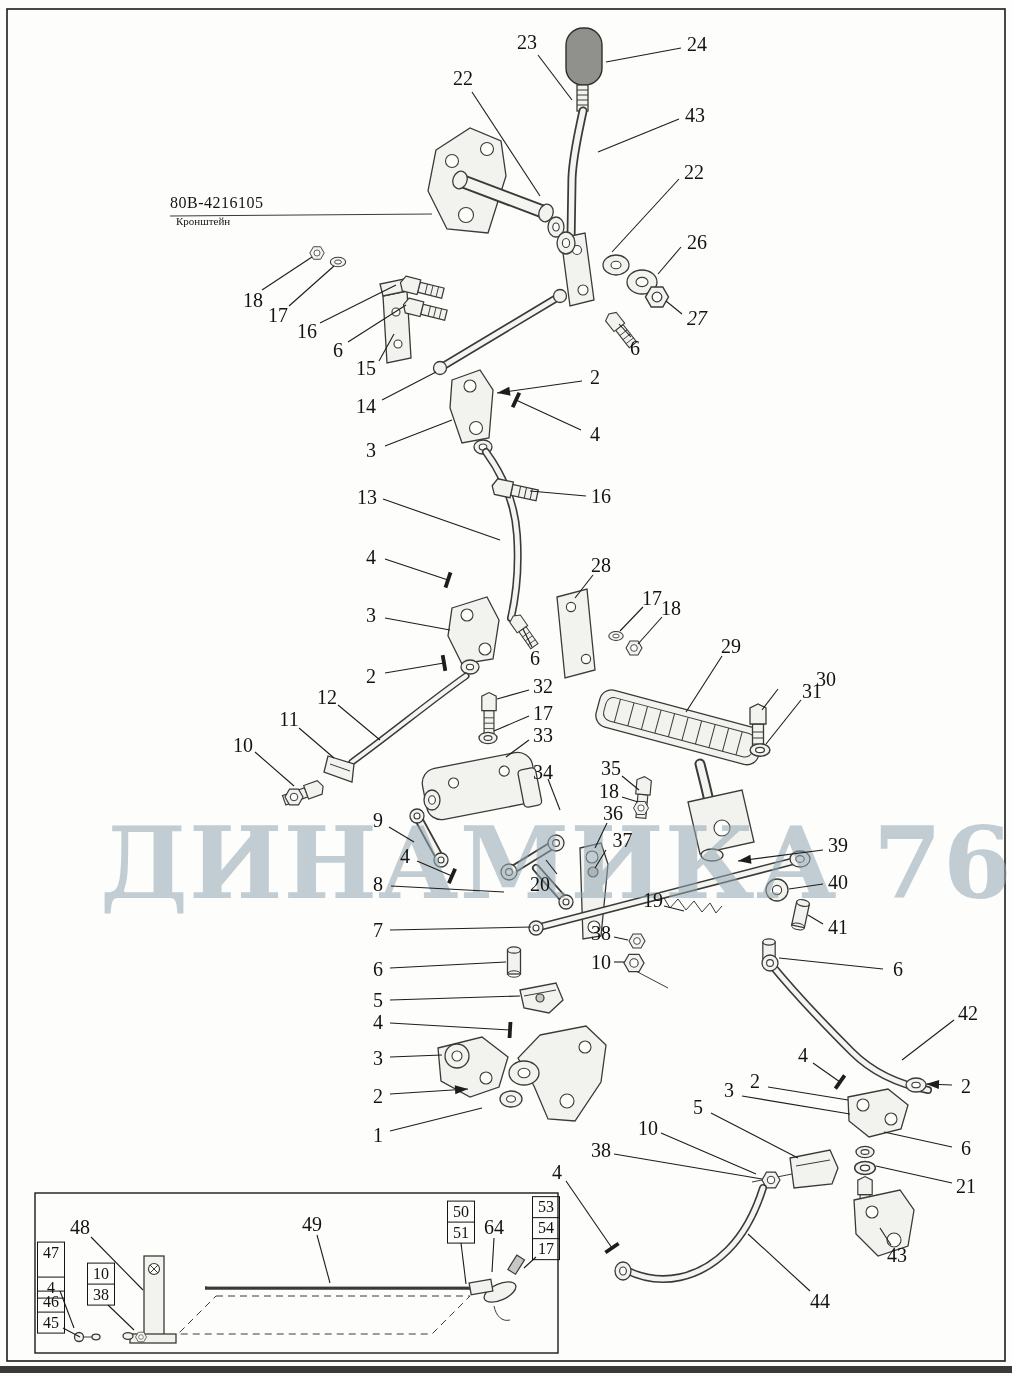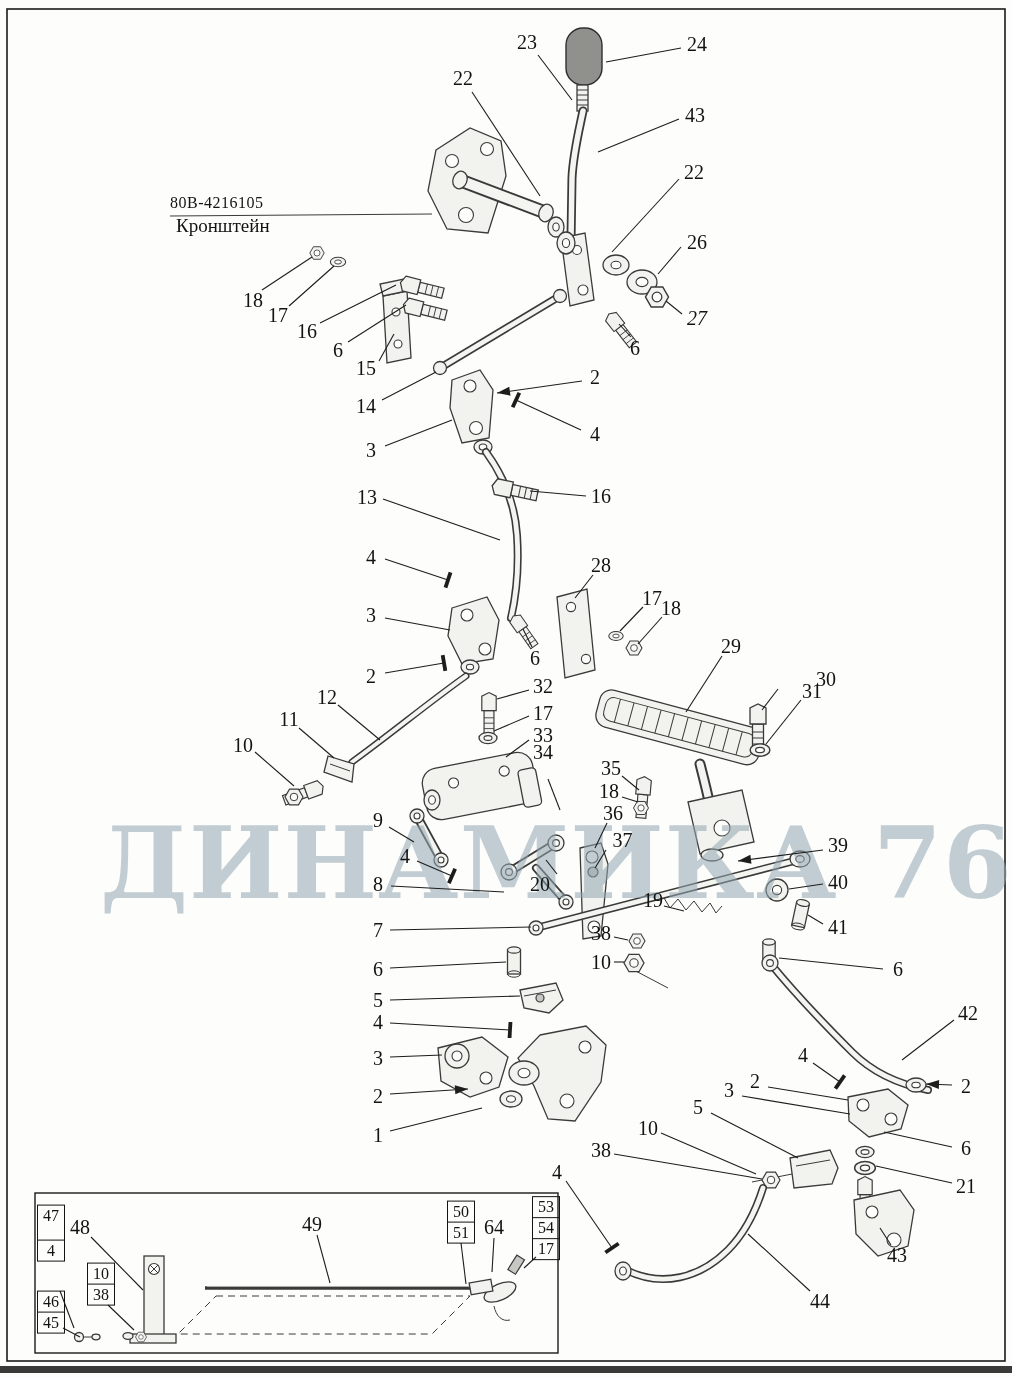--- a/index.html
+++ b/index.html
@@ -26,21 +26,21 @@
   }
   .callout-box {
     position: absolute; transform: translate(-50%, -50%);
     border: 1.3px solid #131313; display: flex; flex-direction: column;
     align-items: stretch; text-align: center; font-size: 16px; color: #131313;
   }
   .callout-box span { display: block; padding: 1px 5px; line-height: 1.12; }
   .callout-box span + span { border-top: 1.3px solid #131313; }
   .ref { position: absolute; left: 170px; top: 194px; z-index: 5; color: #131313; }
   .ref-num { font-size: 16px; letter-spacing: 0.5px; }
-  .ref-name { font-size: 19px; margin: 3px 0 0 6px; }
+  .ref-name { font-size: 11px; margin: 3px 0 0 6px; }
   
   .frame { fill: none; stroke: #1b1b1b; stroke-width: 1.6; }
   .part { fill: #f2f2ee; stroke: #3a3a38; stroke-width: 1.3; }
   .part-dark { fill: #c7c7c3; stroke: #3a3a38; stroke-width: 1.2; }
   .hole { fill: #fdfdfb; stroke: #3a3a38; stroke-width: 1.1; }
   .tube-o { fill: none; stroke: #3a3a38; stroke-linecap: round; }
   .tube-i { fill: none; stroke: #f4f4f0; stroke-linecap: round; }
   .thin { fill: none; stroke: #3a3a38; stroke-width: 1; }
   .leader { stroke: #1d1d1d; stroke-width: 1.1; }
   .leader-bar { stroke: #1d1d1d; stroke-width: 3.8; }
@@ -426,21 +426,21 @@
       <span class="callout" style="left: 371px; top: 676px;">2</span>
       <span class="callout" style="left: 731px; top: 646px;">29</span>
       <span class="callout" style="left: 543px; top: 686px;">32</span>
       <span class="callout" style="left: 786px; top: 679px; margin-left: 40px;">30</span>
       <span class="callout" style="left: 812px; top: 691px;">31</span>
       <span class="callout" style="left: 327px; top: 697px;">12</span>
       <span class="callout" style="left: 543px; top: 713px;">17</span>
       <span class="callout" style="left: 289px; top: 719px;">11</span>
       <span class="callout" style="left: 543px; top: 735px;">33</span>
       <span class="callout" style="left: 243px; top: 745px;">10</span>
-      <span class="callout" style="left: 543px; top: 752px;">34</span>
+      <span class="callout" style="left: 543px; top: 772px;">34</span>
       <span class="callout" style="left: 611px; top: 768px;">35</span>
       <span class="callout" style="left: 609px; top: 791px;">18</span>
       <span class="callout" style="left: 378px; top: 820px;">9</span>
       <span class="callout" style="left: 613px; top: 813px;">36</span>
       <span class="callout" style="left: 405px; top: 856px;">4</span>
       <span class="callout" style="left: 613px; top: 840px; padding-left: 19px;">37</span>
       <span class="callout" style="left: 838px; top: 845px;">39</span>
       <span class="callout" style="left: 378px; top: 884px;">8</span>
       <span class="callout" style="left: 540px; top: 884px;">20</span>
       <span class="callout" style="left: 838px; top: 882px;">40</span>
@@ -474,21 +474,21 @@
       <span class="callout" style="left: 494px; top: 1227px;">64</span>
       <div class="callout-box" style="left: 461px; top: 1222px;">
         <span>50</span>
         <span>51</span>
       </div>
       <div class="callout-box" style="left: 546px; top: 1228px;">
         <span>53</span>
         <span>54</span>
         <span>17</span>
       </div>
-      <div class="callout-box" style="left: 51px; top: 1233px; gap: 14px;">
+      <div class="callout-box" style="left: 51px; top: 1270px; gap: 14px;">
         <span>47</span>
         <span>4</span>
       </div>
       <div class="callout-box" style="left: 101px; top: 1284px;">
         <span>10</span>
         <span>38</span>
       </div>
       <div class="callout-box" style="left: 51px; top: 1312px;">
         <span>46</span>
         <span>45</span>

